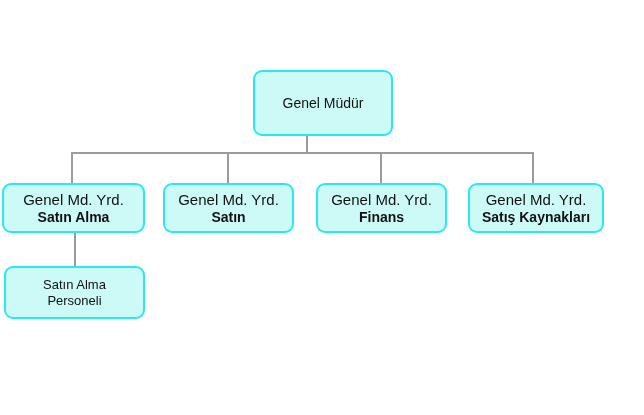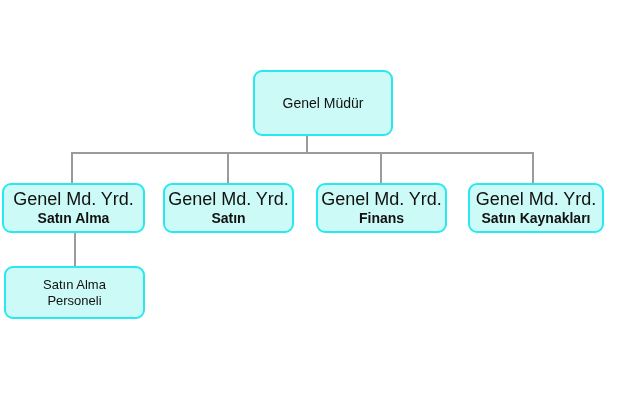--- a/index.html
+++ b/index.html
@@ -41,21 +41,21 @@
     display: flex;
     flex-direction: column;
     align-items: center;
     justify-content: center;
     text-align: center;
     color: #111111;
     line-height: 1.18;
     white-space: nowrap;
   }
   .node .line1 {
-    font-size: 18px;
+    font-size: 15px;
     font-weight: normal;
   }
   .node .line2 {
     font-size: 14px;
     font-weight: bold;
   }
   .node.single .line1 {
     font-size: 14px;
     font-weight: normal;
   }
@@ -114,21 +114,21 @@
     <span class="line2">Satın</span>
   </div>
 
   <div class="node" id="node-vp-finance">
     <span class="line1">Genel Md. Yrd.</span>
     <span class="line2">Finans</span>
   </div>
 
   <div class="node" id="node-vp-hr">
     <span class="line1">Genel Md. Yrd.</span>
-    <span class="line2">Satın Kaynakları</span>
+    <span class="line2">Satış Kaynakları</span>
   </div>
 
   <div class="node plain" id="node-purchasing-staff">
     <span class="line1">Satın Alma</span>
     <span class="line2">Personeli</span>
   </div>
 
 </div>
 
 </body></html>

